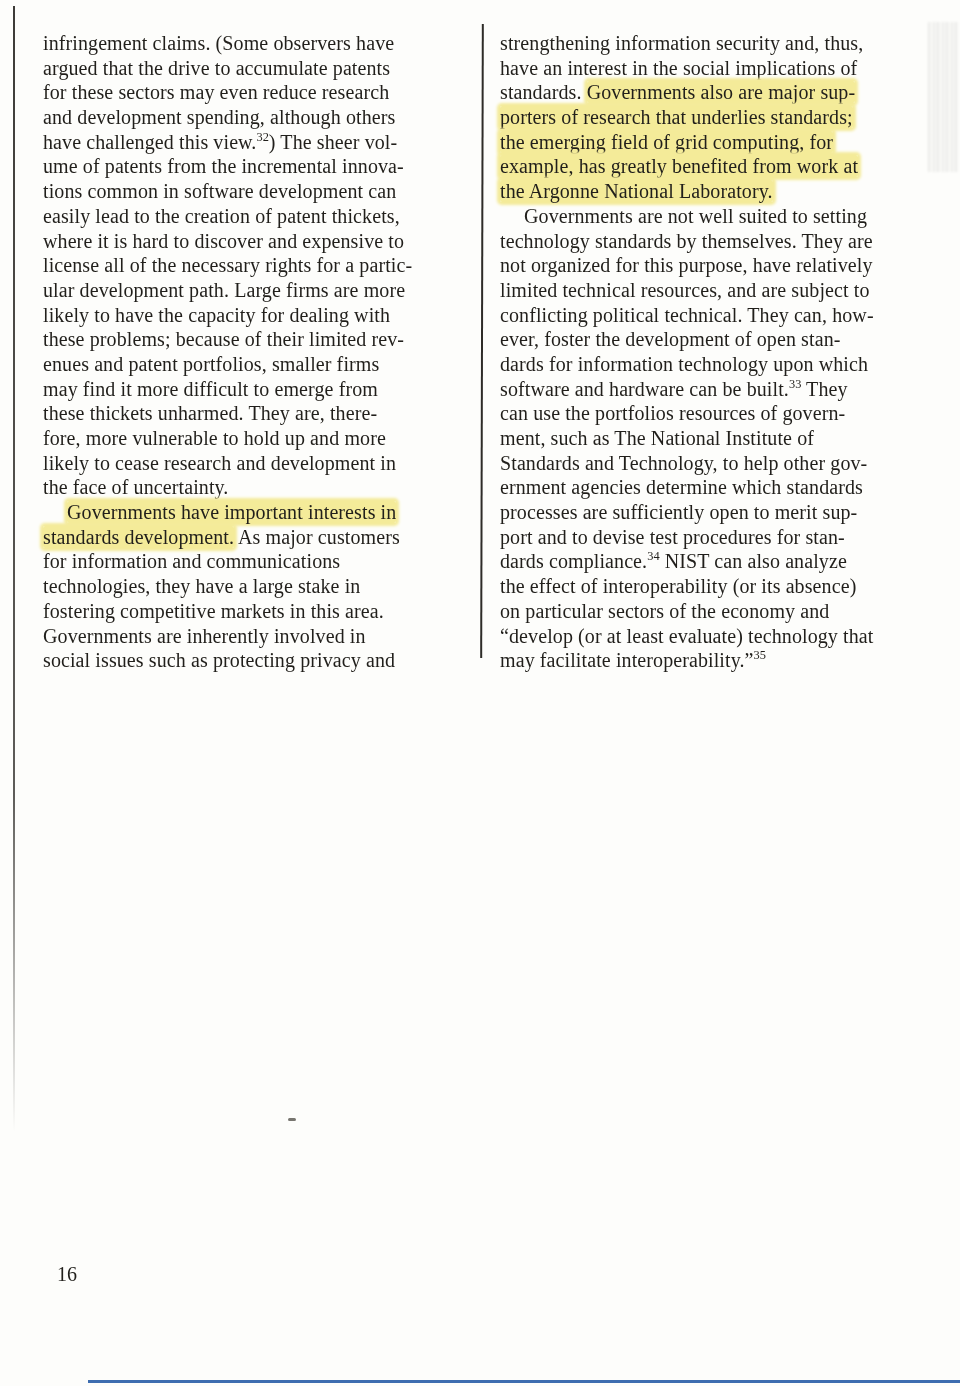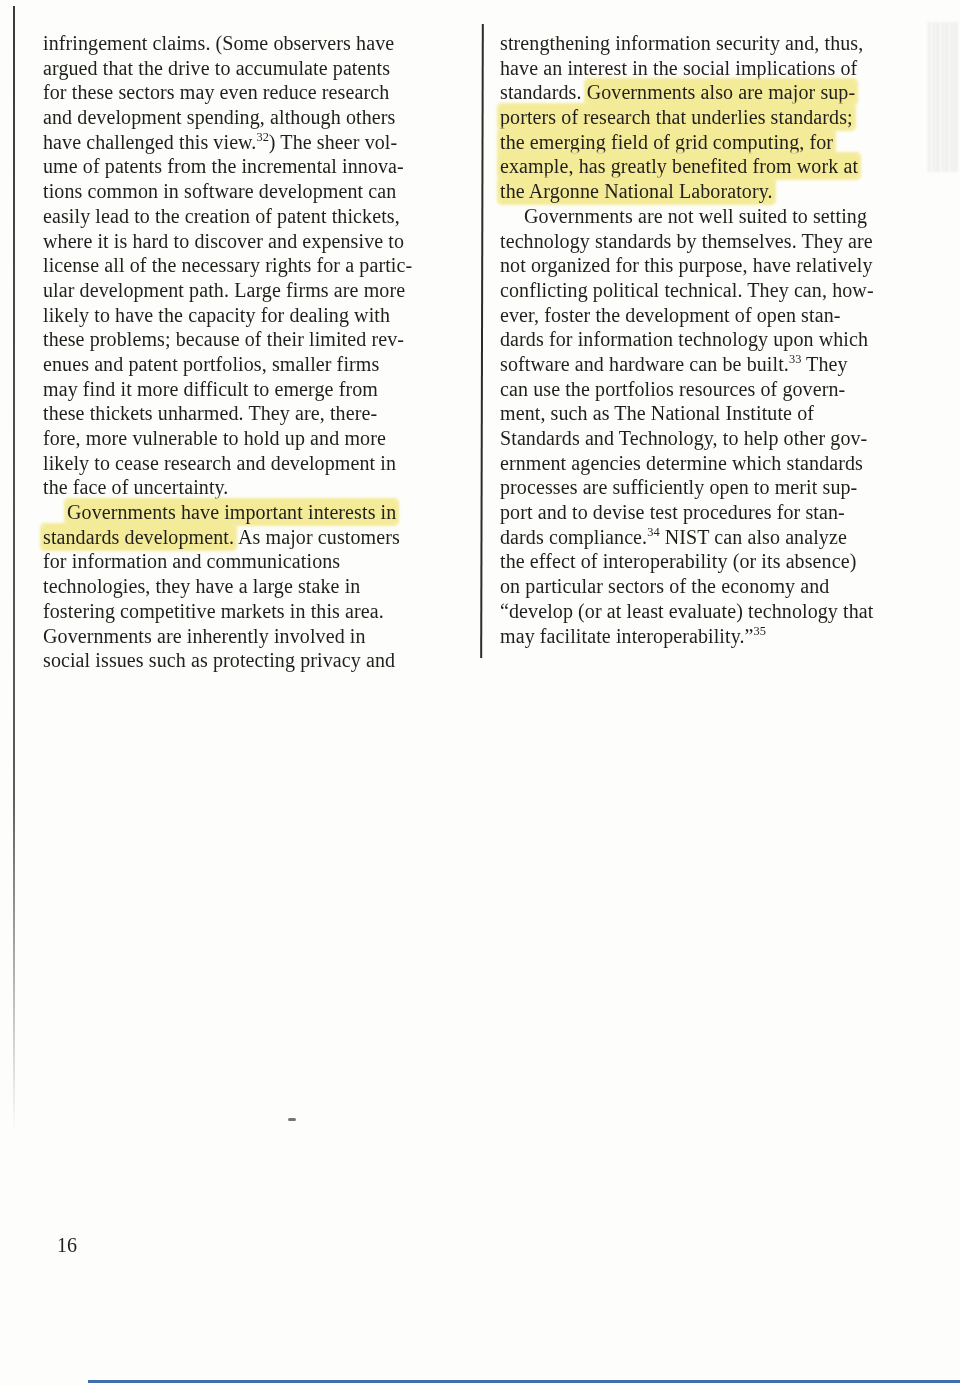--- a/index.html
+++ b/index.html
@@ -32,21 +32,21 @@
     border-radius: 2px;
   }
   sup {
     font-size: 0.62em;
     line-height: 0;
     vertical-align: super;
     letter-spacing: 0;
   }
   .page-number {
     position: absolute;
-    left: 57px; top: 1234px;
+    left: 57px; top: 1263px;
     font-size: 20px;
   }
   .left-edge-line {
     position: absolute;
     left: 13px; top: 6px;
     width: 2px; height: 1126px;
     background: linear-gradient(to bottom,
       rgba(40,38,34,0.9) 0%,
       rgba(40,38,34,0.75) 70%,
       rgba(40,38,34,0) 100%);
@@ -125,20 +125,21 @@
       <div class="line"><span>strengthening information security and, thus,</span></div>
       <div class="line"><span>have an interest in the social implications of</span></div>
       <div class="line"><span>standards. </span><span class="hl">Governments also are major sup-</span></div>
       <div class="line"><span class="hl">porters of research that underlies standards;</span></div>
       <div class="line"><span class="hl">the emerging field of grid computing, for</span></div>
       <div class="line"><span class="hl">example, has greatly benefited from work at</span></div>
       <div class="line"><span class="hl">the Argonne National Laboratory.</span></div>
       <div class="line indent"><span>Governments are not well suited to setting</span></div>
       <div class="line"><span>technology standards by themselves. They are</span></div>
       <div class="line"><span>not organized for this purpose, have relatively</span></div>
+      <div class="line"><span>limited technical resources, and are subject to</span></div>
       <div class="line"><span>conflicting political technical. They can, how-</span></div>
       <div class="line"><span>ever, foster the development of open stan-</span></div>
       <div class="line"><span>dards for information technology upon which</span></div>
       <div class="line"><span>software and hardware can be built.</span><sup>33</sup><span> They</span></div>
       <div class="line"><span>can use the portfolios resources of govern-</span></div>
       <div class="line"><span>ment, such as The National Institute of</span></div>
       <div class="line"><span>Standards and Technology, to help other gov-</span></div>
       <div class="line"><span>ernment agencies determine which standards</span></div>
       <div class="line"><span>processes are sufficiently open to merit sup-</span></div>
       <div class="line"><span>port and to devise test procedures for stan-</span></div>

